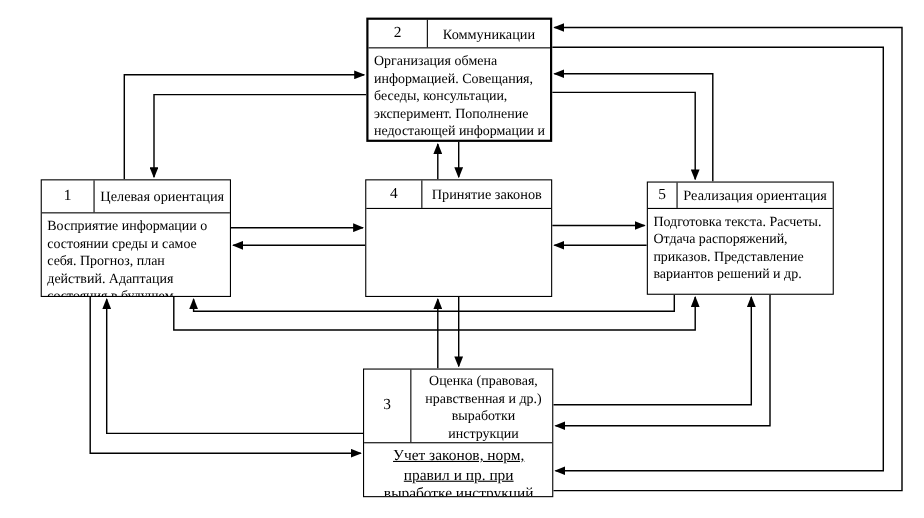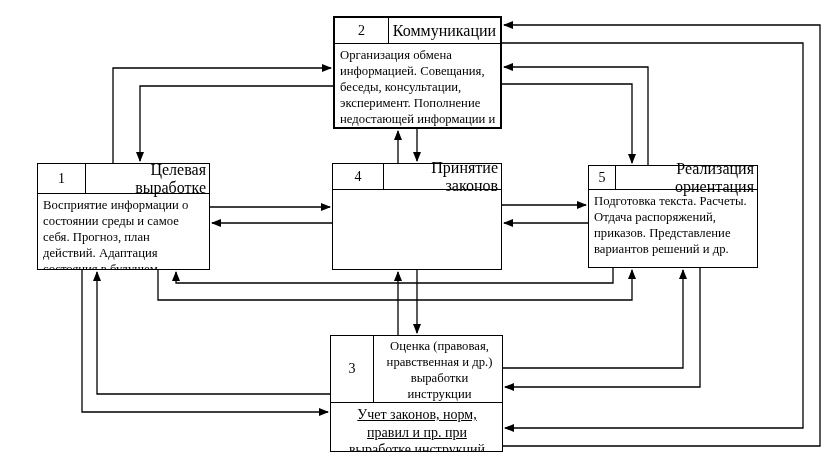--- a/index.html
+++ b/index.html
@@ -26,23 +26,23 @@
     flex:0 0 auto;
   }
   .numcell{
     display:flex;align-items:center;justify-content:center;
     border-right:1px solid #000000;
     font-size:14px;
     flex:0 0 auto;
   }
   .titlecell{
     display:flex;align-items:center;justify-content:center;
-    font-size:16px;
+    font-size:13px;
     flex:1 1 auto;
-    text-align:right;
+    text-align:left;
     padding:2px 3px;
   }
   .bodycell{
     flex:1 1 auto;
     font-size:12.7px;
     line-height:1.26;
     padding:3px 4px 0 5px;
     overflow:hidden;
     text-align:left;
   }
@@ -99,21 +99,21 @@
     <div class="hdr">
       <div class="numcell">2</div>
       <div class="titlecell">Коммуникации</div>
     </div>
     <div class="bodycell">Организация обмена информацией. Совещания, беседы, консультации, эксперимент. Пополнение недостающей информации и др.</div>
   </div>
 
   <div class="dbox" id="box-1">
     <div class="hdr">
       <div class="numcell">1</div>
-      <div class="titlecell">Целевая выработке</div>
+      <div class="titlecell">Целевая ориентация</div>
     </div>
     <div class="bodycell">Восприятие информации о состоянии среды и самое себя. Прогноз, план действий. Адаптация состояния в будущем</div>
   </div>
 
   <div class="dbox" id="box-4">
     <div class="hdr">
       <div class="numcell">4</div>
       <div class="titlecell">Принятие законов</div>
     </div>
   </div>

